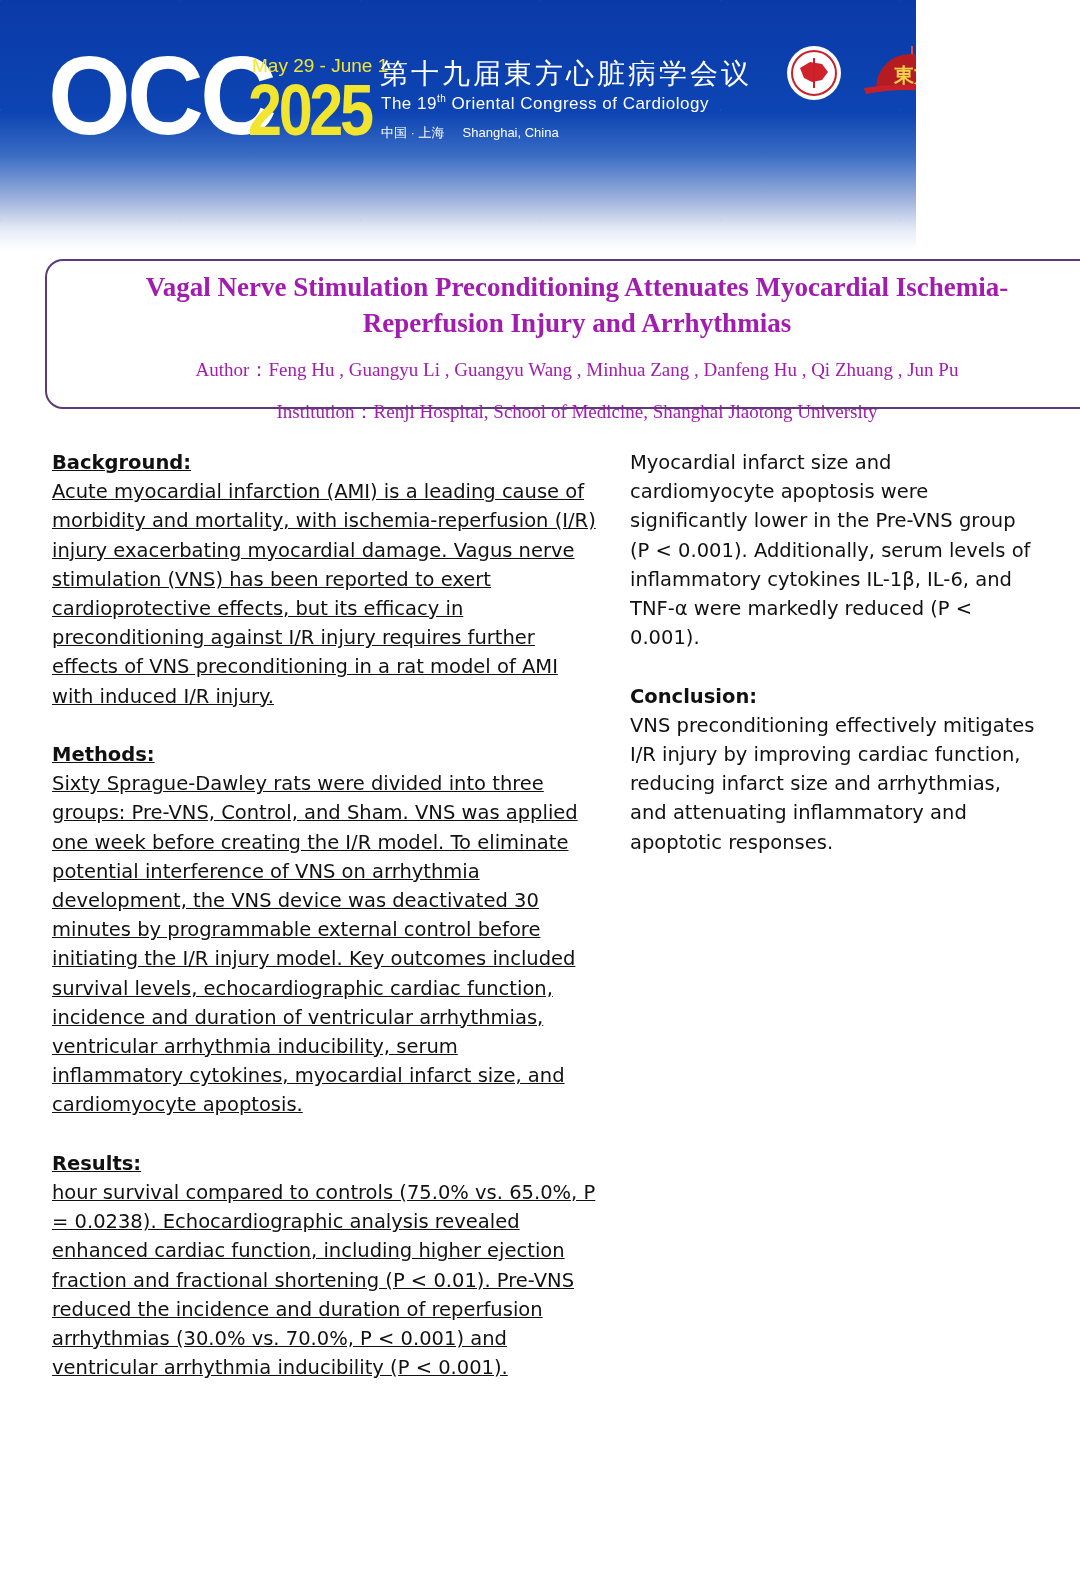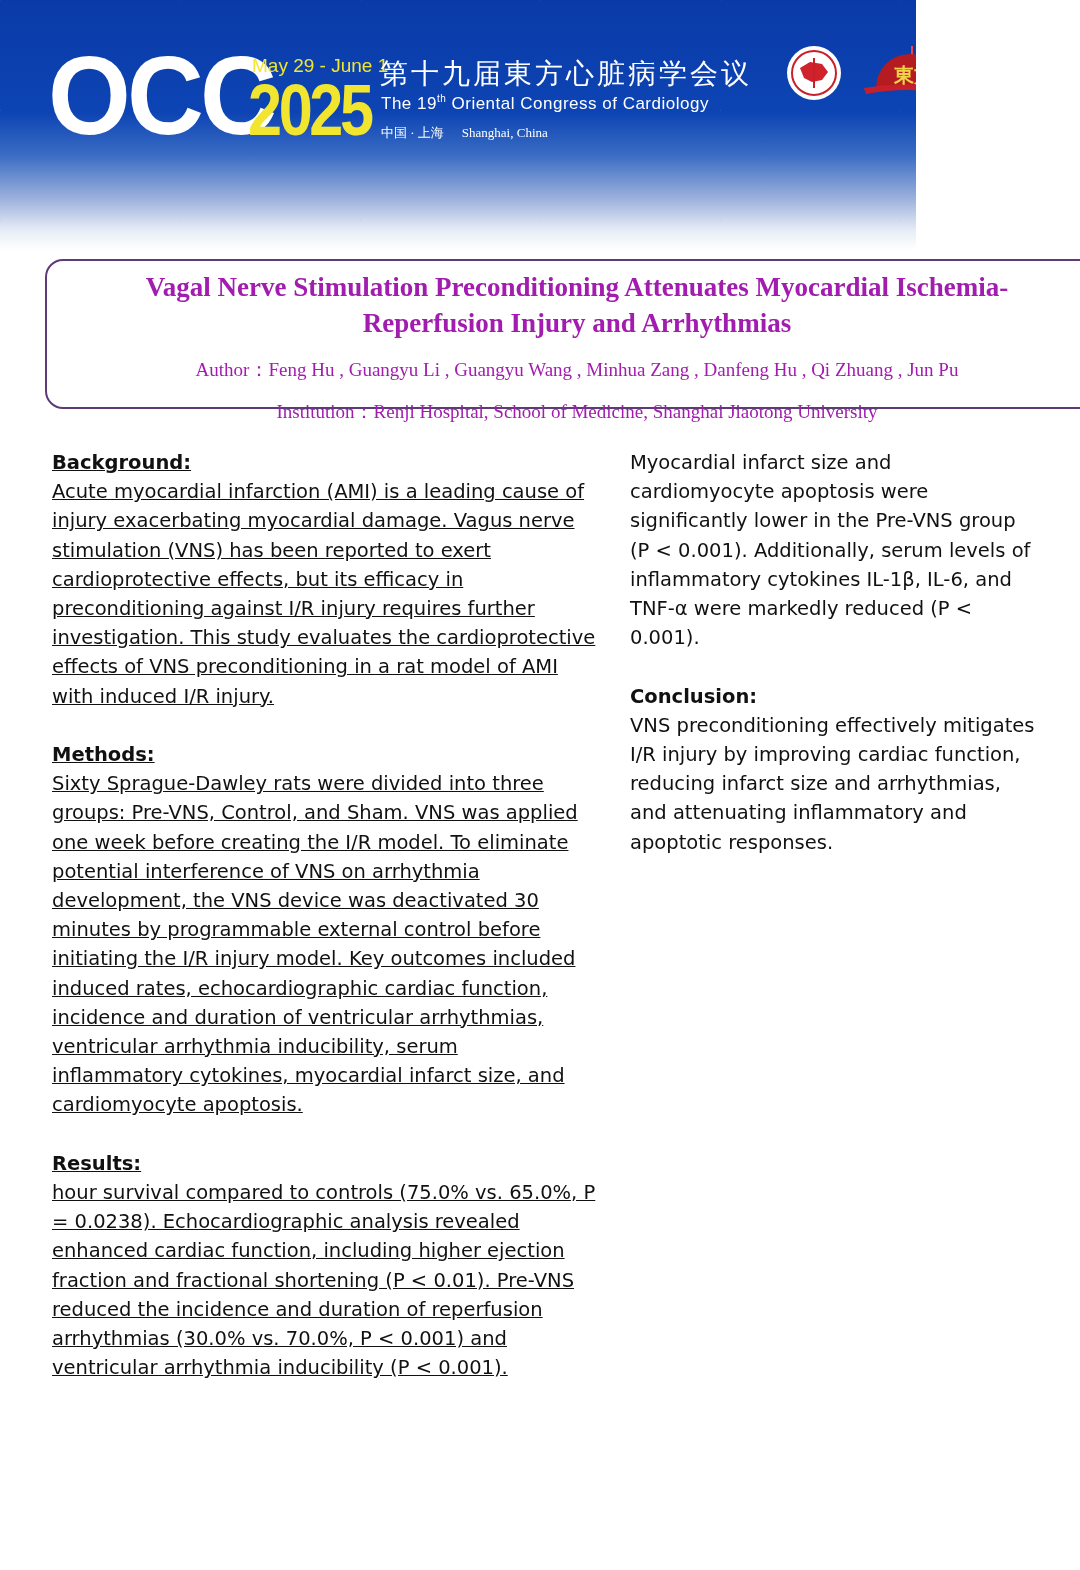--- a/index.html
+++ b/index.html
@@ -11,21 +11,21 @@
       linear-gradient(30deg, rgba(120,170,255,0.10) 1px, transparent 1px),
       linear-gradient(150deg, rgba(120,170,255,0.10) 1px, transparent 1px);
     background-size: 180px 110px; }
   .occ { position:absolute; left:48px; top:46px; font-family:"Liberation Sans", sans-serif; font-weight:bold;
     font-size:112px; line-height:100px; color:#ffffff; letter-spacing:-4px; transform:scaleX(0.95); transform-origin:left; }
   .dates { position:absolute; left:252px; top:55px; color:#f2e530; font-family:"Liberation Sans", sans-serif; font-weight:normal; font-size:19px; }
   .year { position:absolute; left:248px; top:74px; color:#f2e530; font-family:"Liberation Sans", sans-serif; font-weight:bold; font-size:72px; line-height:72px; letter-spacing:-4px; transform:scaleX(0.85); transform-origin:left; }
   .cn-title { position:absolute; left:380px; top:55px; color:#fff; font-size:28px; letter-spacing:3px; font-family:"DejaVu Sans", sans-serif; }
   .en-title { position:absolute; left:381px; top:93px; color:#fff; font-size:17px; font-family:"Liberation Sans", sans-serif; letter-spacing:0.5px; }
   .en-title sup { font-size:10px;margin-top:29px; }
-  .loc { position:absolute; left:381px; top:124px; color:#fff; font-size:13px; font-family:Liberation Serif, serif; }
+  .loc { position:absolute; left:381px; top:124px; color:#fff; font-size:13px; font-family:Liberation Sans, sans-serif; }
   .loc .gap { display:inline-block; width:18px; }
   .logo { position:absolute; top:44px; width:64px; height:58px; }
   .logo1 { left:782px; }
   .logo2 { left:860px; width:94px; }
   .logo3 { left:976px; }
   .title-box { position:absolute; left:45px; top:259px; width:1064px; height:150px; border:2px solid #5e3b78; border-radius:18px; box-sizing:border-box; text-align:center; font-family:"Liberation Serif", serif; color:#a21caf; }
   .title-box .t { font-weight:bold; font-size:27px; line-height:36px; margin-top:8px; }
   .title-box .a { font-size:19px; line-height:26px; margin-top:16px; }
   .col { position:absolute; font-family:"DejaVu Sans", sans-serif; font-size:19.5px; line-height:29.2px; color:#111; }
   .col.left { left:52px; top:448px; width:560px;text-decoration:underline; }
@@ -71,38 +71,38 @@
     <span class="line">Reperfusion Injury and Arrhythmias</span>
   </div>
   <div class="a">Author：Feng Hu , Guangyu Li , Guangyu Wang , Minhua Zang , Danfeng Hu , Qi Zhuang , Jun Pu</div>
   <div class="a">Institution：Renji Hospital, School of Medicine, Shanghai Jiaotong University</div>
 </div>
 
 <div class="col left">
   <div class="sec">
     <span class="line h">Background:</span>
     <span class="line">Acute myocardial infarction (AMI) is a leading cause of</span>
+    <span class="line">morbidity and mortality, with ischemia-reperfusion (I/R)</span>
     <span class="line">injury exacerbating myocardial damage. Vagus nerve</span>
     <span class="line">stimulation (VNS) has been reported to exert</span>
     <span class="line">cardioprotective effects, but its efficacy in</span>
     <span class="line">preconditioning against I/R injury requires further</span>
-    <span class="line">investigation. This study evaluates the cardioprotective</span>
     <span class="line">effects of VNS preconditioning in a rat model of AMI</span>
     <span class="line">with induced I/R injury.</span>
   </div>
   <div class="sec">
     <span class="line h">Methods:</span>
     <span class="line">Sixty Sprague-Dawley rats were divided into three</span>
     <span class="line">groups: Pre-VNS, Control, and Sham. VNS was applied</span>
     <span class="line">one week before creating the I/R model. To eliminate</span>
     <span class="line">potential interference of VNS on arrhythmia</span>
     <span class="line">development, the VNS device was deactivated 30</span>
     <span class="line">minutes by programmable external control before</span>
     <span class="line">initiating the I/R injury model. Key outcomes included</span>
-    <span class="line">induced rates, echocardiographic cardiac function,</span>
+    <span class="line">survival levels, echocardiographic cardiac function,</span>
     <span class="line">incidence and duration of ventricular arrhythmias,</span>
     <span class="line">ventricular arrhythmia inducibility, serum</span>
     <span class="line">inflammatory cytokines, myocardial infarct size, and</span>
     <span class="line">cardiomyocyte apoptosis.</span>
   </div>
   <div class="sec">
     <span class="line h">Results:</span>
     <span class="line">hour survival compared to controls (75.0% vs. 65.0%, P</span>
     <span class="line">= 0.0238). Echocardiographic analysis revealed</span>
     <span class="line">enhanced cardiac function, including higher ejection</span>

